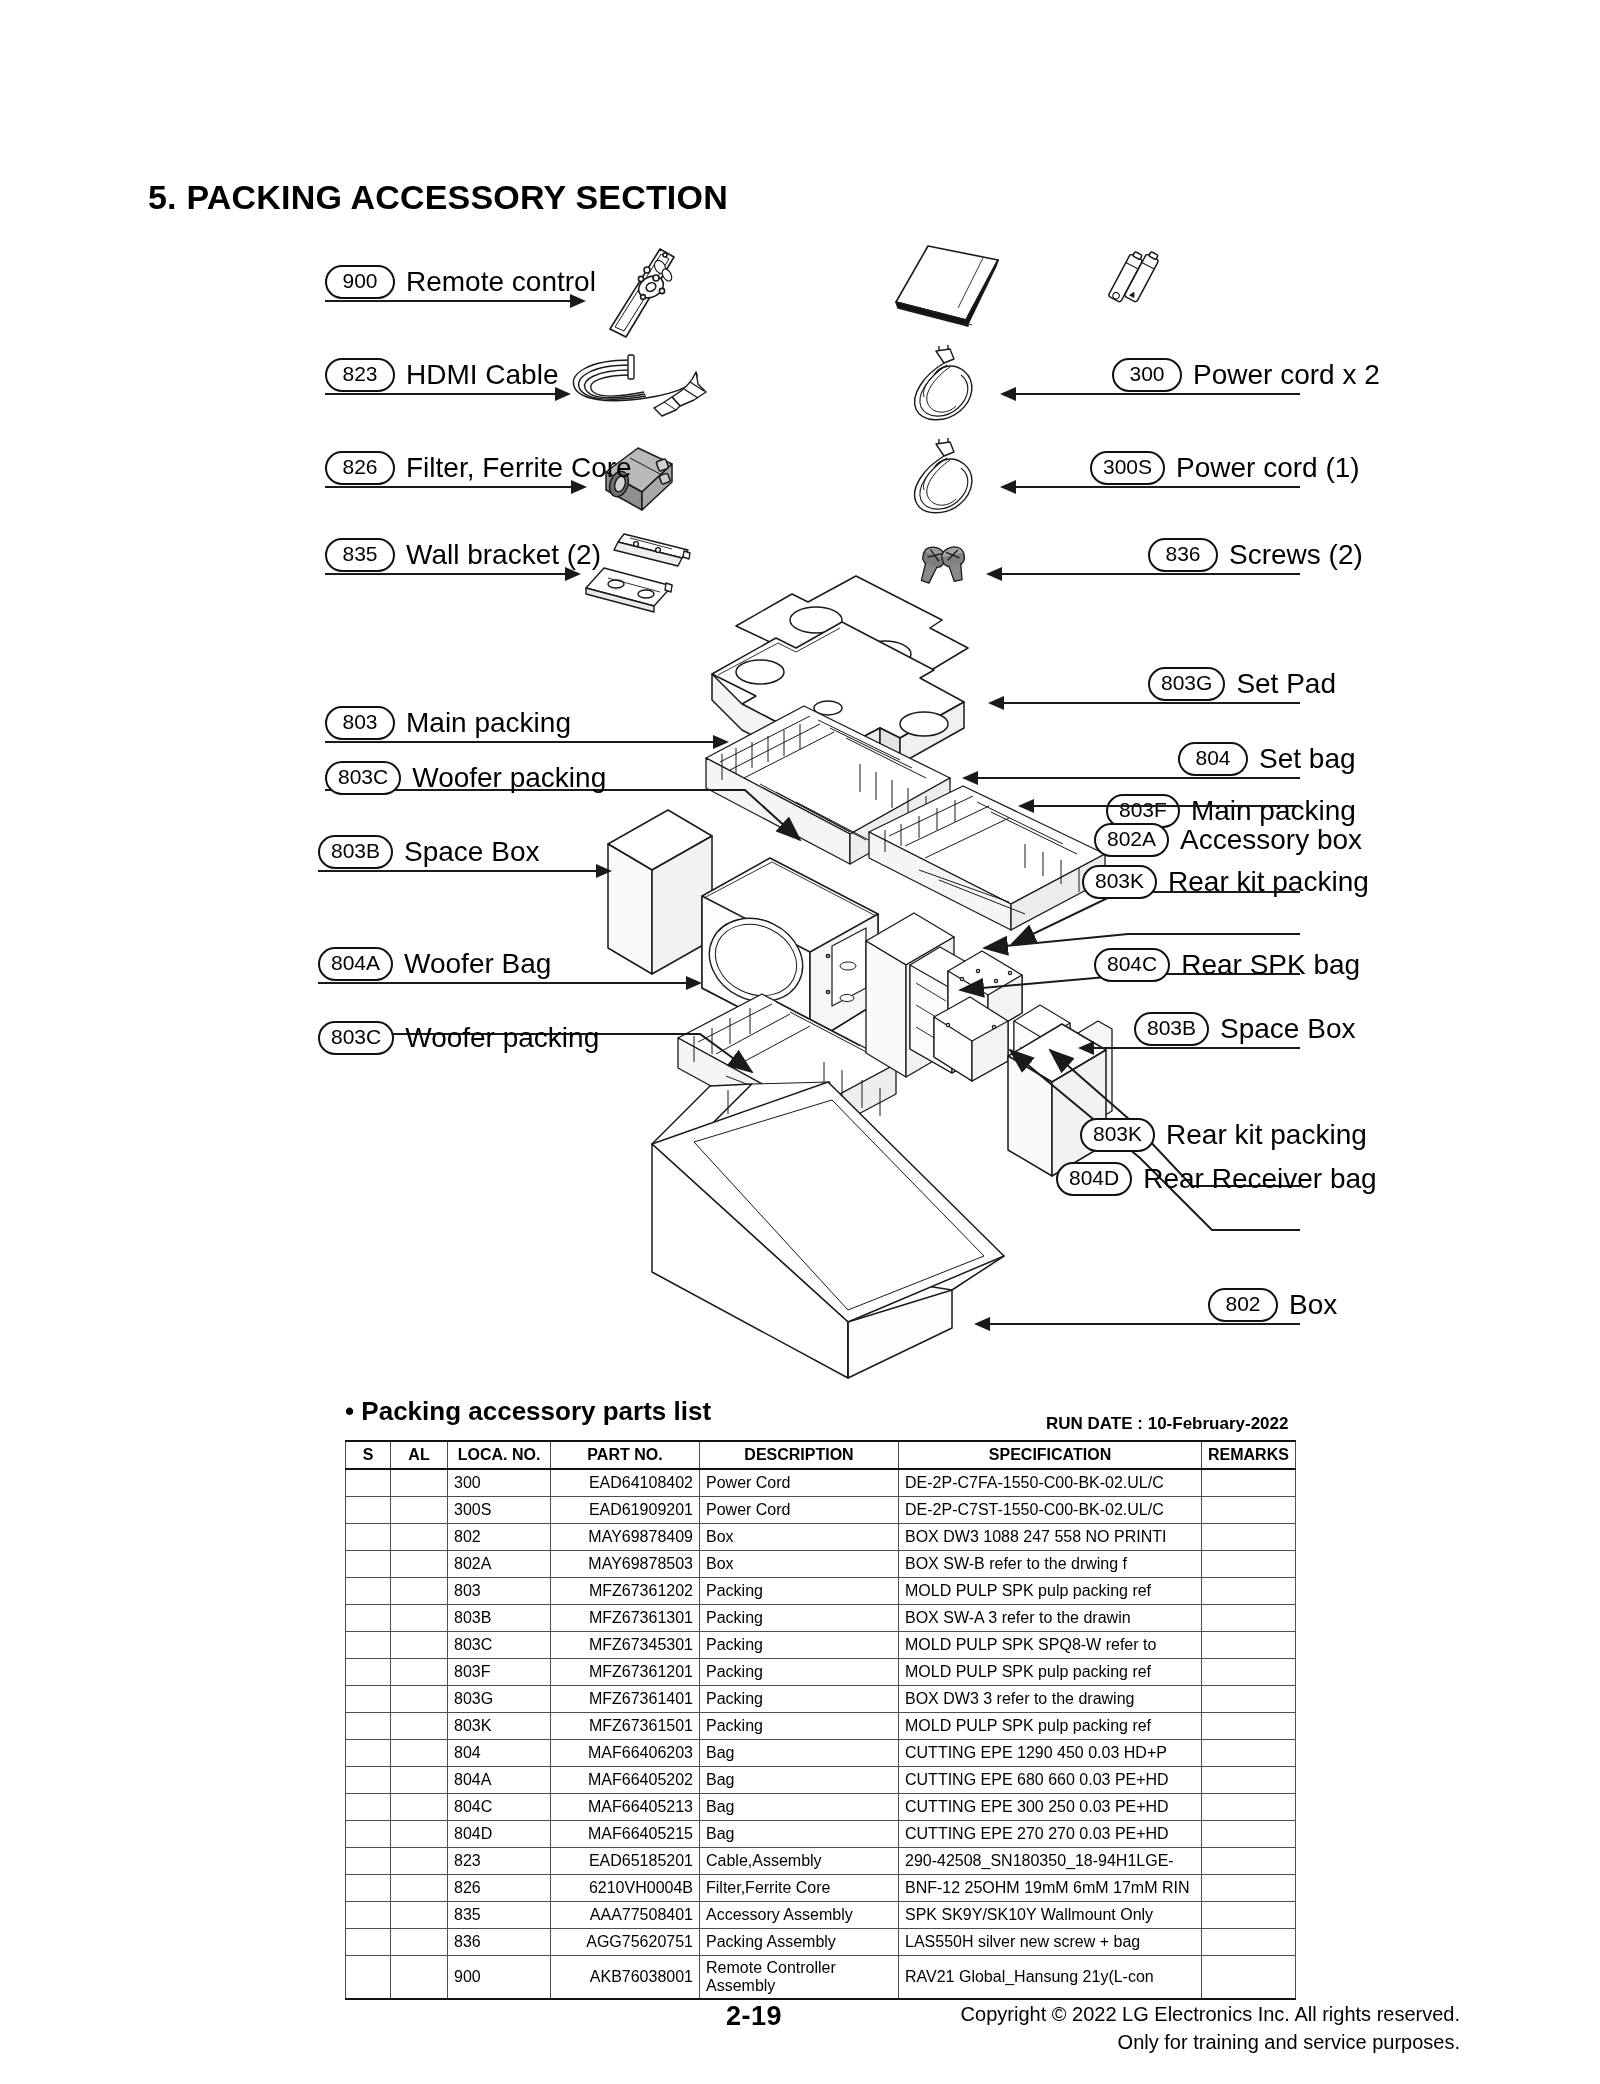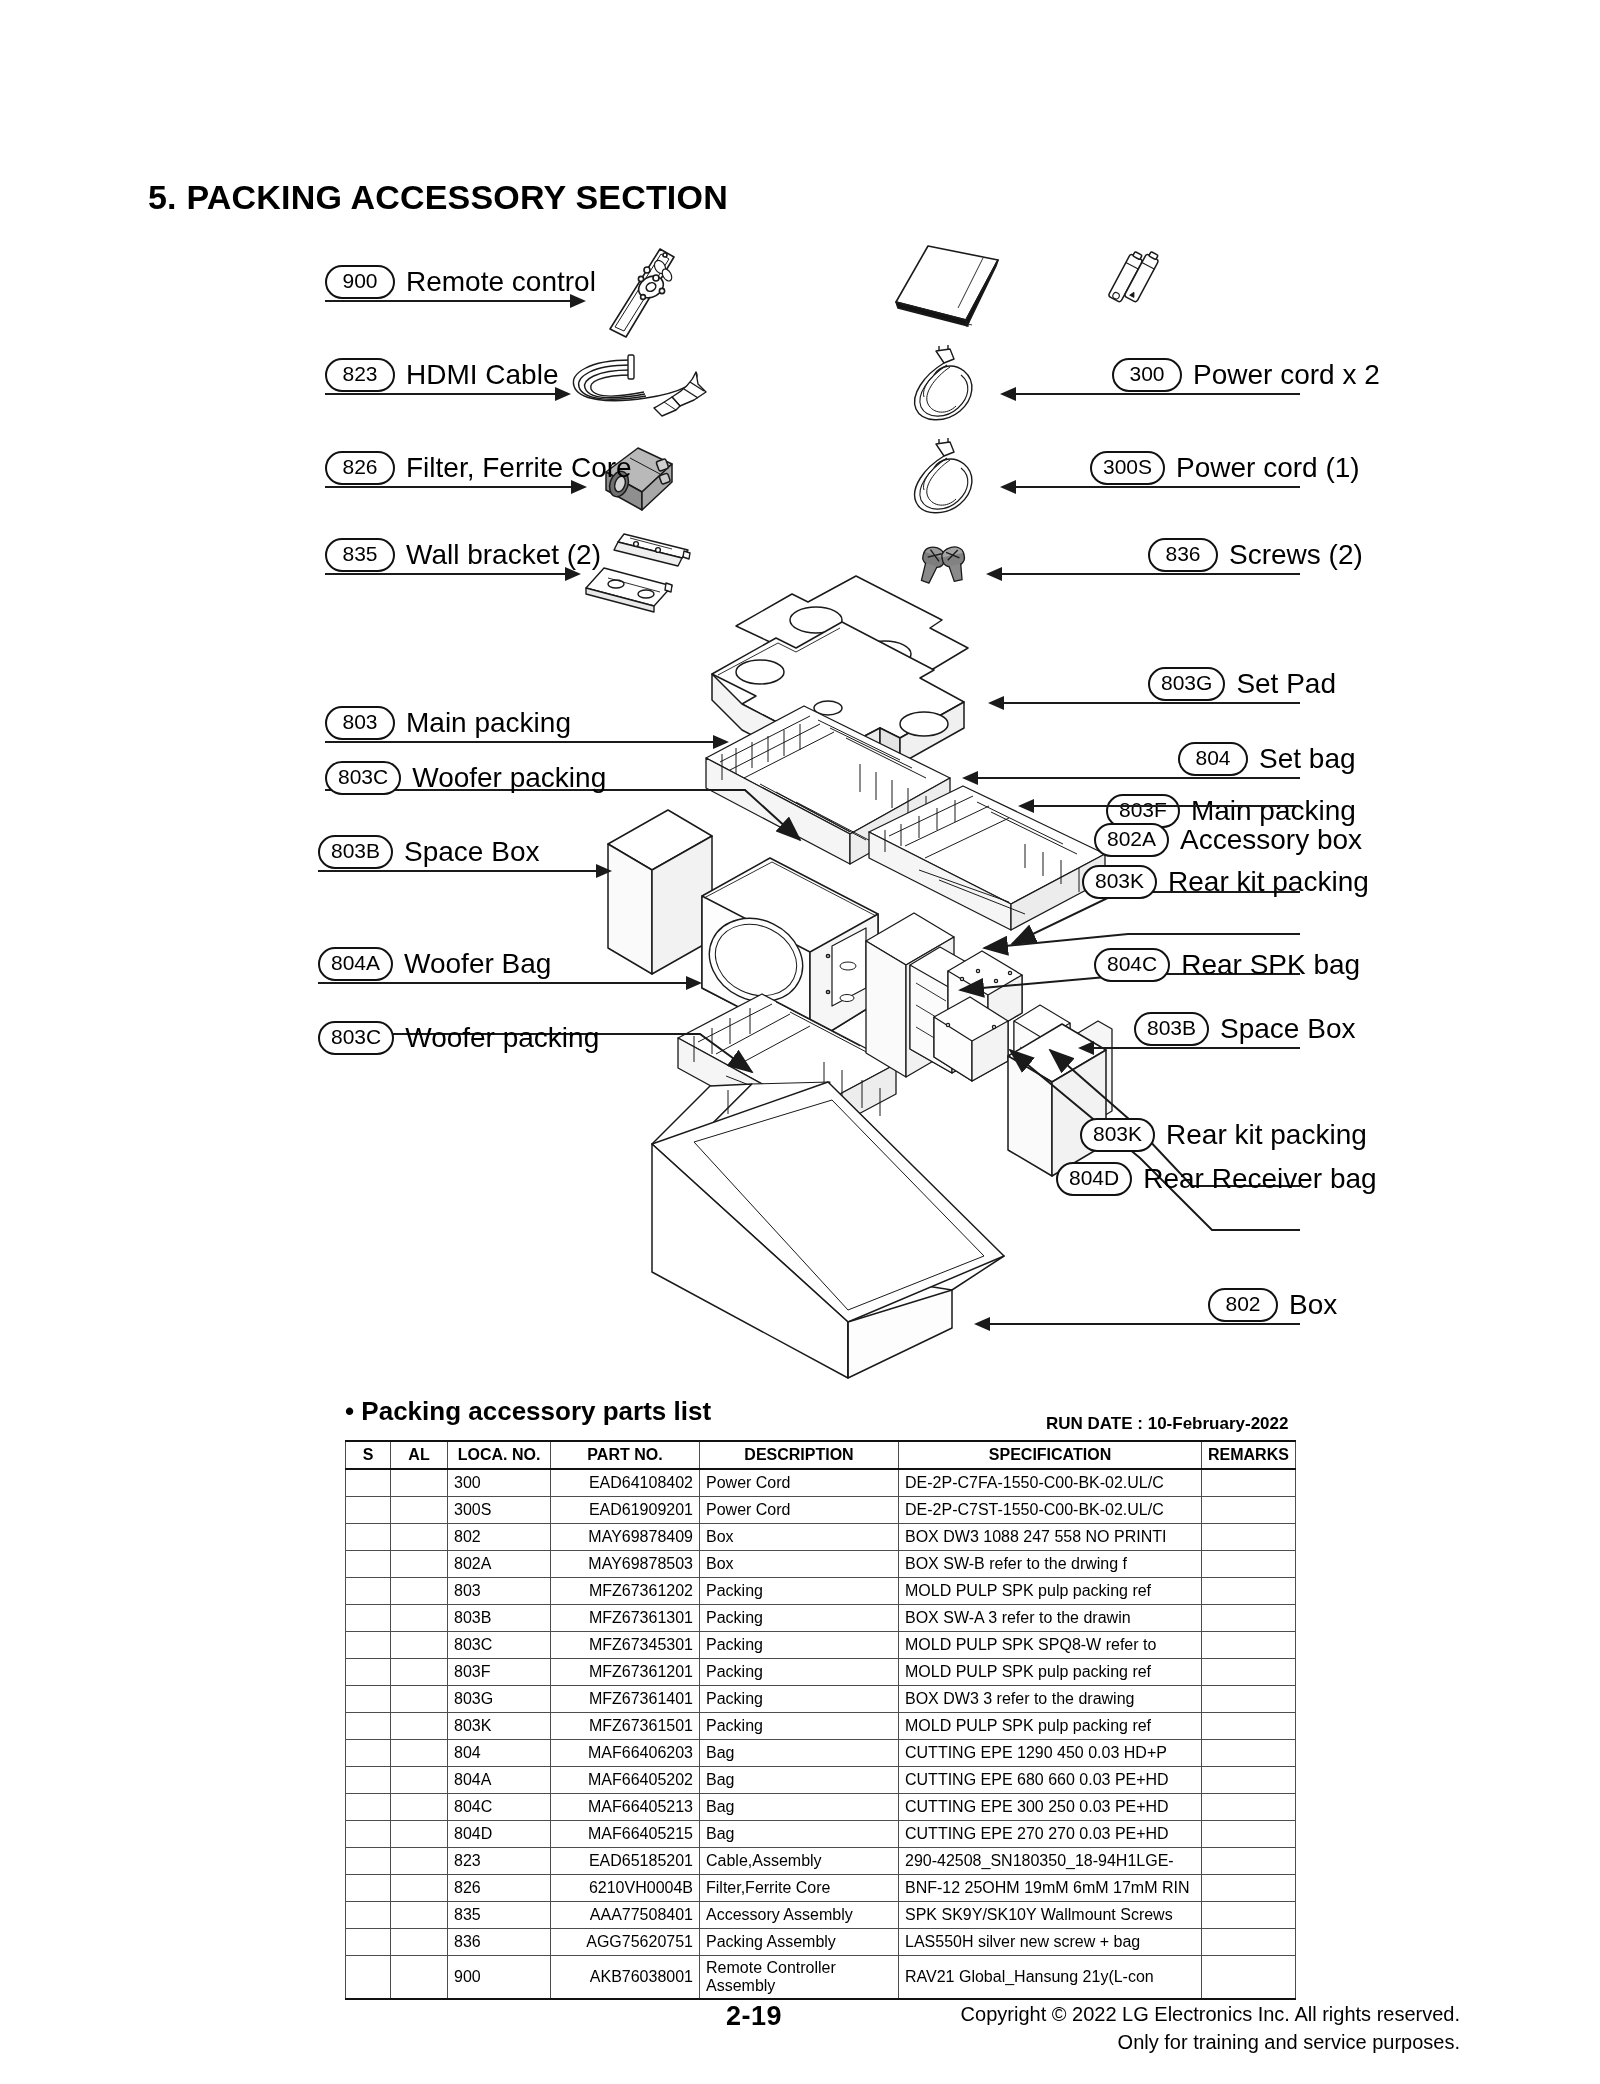--- a/index.html
+++ b/index.html
@@ -683,21 +683,21 @@
           <td class="c-desc">Filter,Ferrite Core</td>
           <td class="c-spec">BNF-12 25OHM 19mM 6mM 17mM RIN</td>
           <td class="c-rem"></td>
         </tr>
         <tr>
           <td class="c-s"></td>
           <td class="c-al"></td>
           <td class="c-loca">835</td>
           <td class="c-part">AAA77508401</td>
           <td class="c-desc">Accessory Assembly</td>
-          <td class="c-spec">SPK SK9Y/SK10Y Wallmount Screws</td>
+          <td class="c-spec">SPK SK9Y/SK10Y Wallmount Only</td>
           <td class="c-rem"></td>
         </tr>
         <tr>
           <td class="c-s"></td>
           <td class="c-al"></td>
           <td class="c-loca">836</td>
           <td class="c-part">AGG75620751</td>
           <td class="c-desc">Packing Assembly</td>
           <td class="c-spec">LAS550H silver new screw + bag</td>
           <td class="c-rem"></td>

